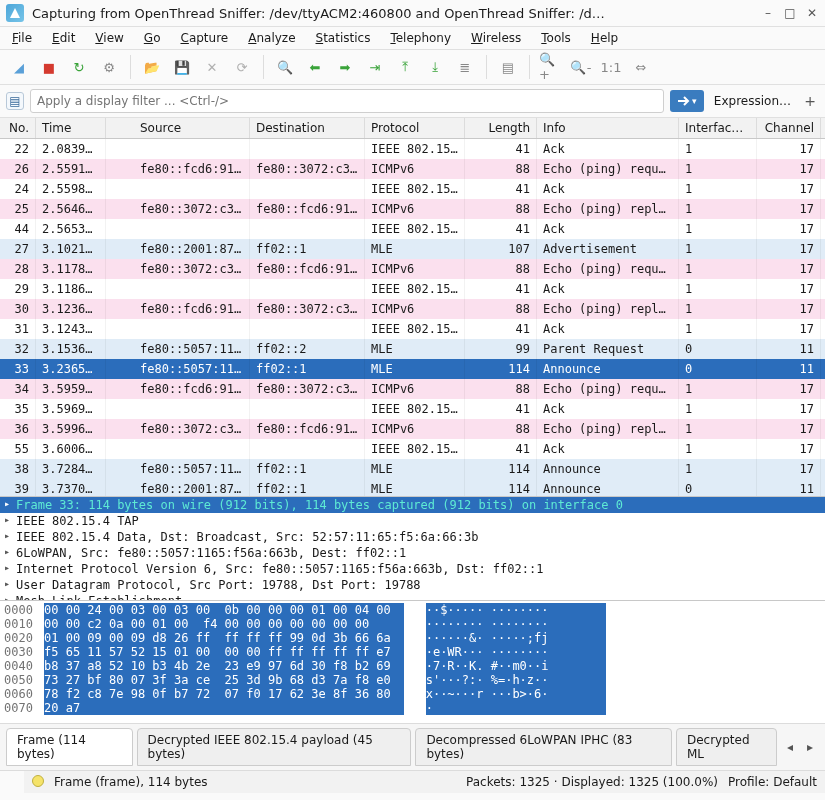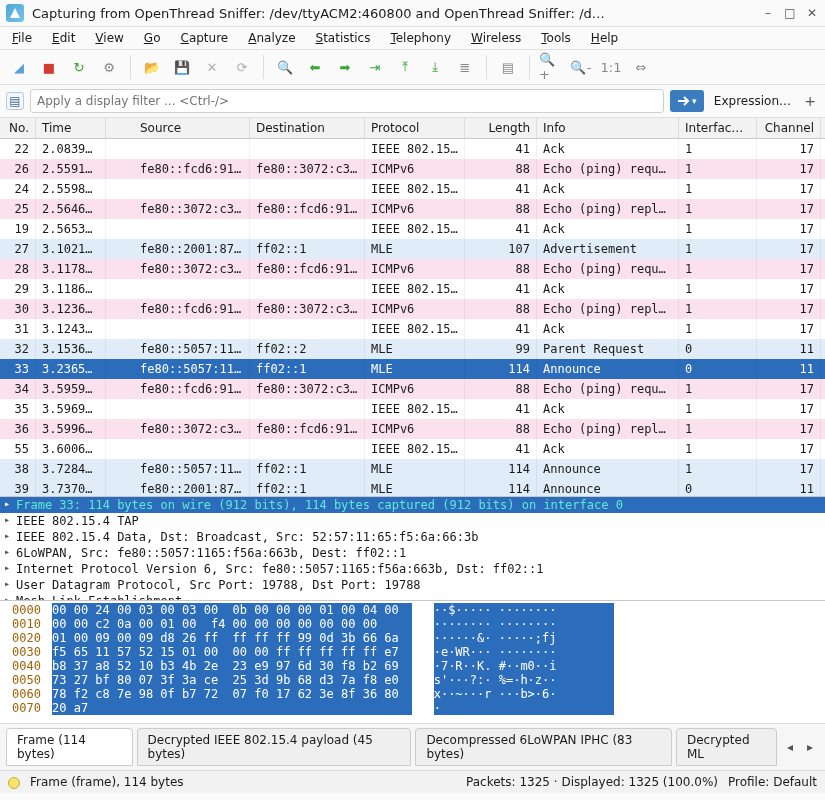--- a/index.html
+++ b/index.html
@@ -91,31 +91,31 @@
   .c-chan{width:64px;text-align:right;}
   
   .detail { flex:0 0 auto; height:104px; overflow:auto; font-family:var(--mono); font-size:12px; border-bottom:1px solid #c8c8c8; background:#fff;}
   .detail .node { padding:1px 4px 1px 16px; position:relative;}
   .detail .node::before { content:"▸"; position:absolute; left:4px; top:1px; font-size:10px; color:#555;}
   .detail .node.sel { background:var(--selected-bg); color:#5eead4;}
   .detail .node.sel::before{color:#fff;}
   
   .hex { flex:0 0 auto; height:122px; overflow:auto; font-family:var(--mono); font-size:12px; background:#fff; padding:2px 4px; white-space:pre;}
   .hex-line{display:flex;}
-  .hex-off{width:40px;color:#a16207;margin-left:8px;}
+  .hex-off{width:40px;color:#737373;}
   .hex-bytes{width:360px;}
   .hex-ascii{width:180px;}
   .hl{background:var(--hex-sel);color:#fff;}
   
   .bottomtabs { display:flex; gap:4px; padding:4px 6px; border-top:1px solid #dcdcdc; border-bottom:1px solid #dcdcdc; background:#f6f6f6; align-items:center;}
   .btab { padding:4px 10px; border:1px solid #ccc; border-radius:4px 4px 0 0; background:#efefef; font-size:12px;}
   .btab.active{background:#fff;}
   .bottomtabs .scroller{margin-left:auto;display:flex;gap:2px;}
   
-  .status { display:flex; align-items:flex-end; gap:10px; padding:4px 8px; background:#f2f2f2; font-size:12px;}
+  .status { display:flex; align-items:flex-start; gap:10px; padding:4px 8px; background:#f2f2f2; font-size:12px;margin-left:24px;}
   .status .led{width:12px;height:12px;border-radius:50%;background:#f5e36a;border:1px solid #c0b040;}
   .status .spacer{flex:1;}
   ::-webkit-scrollbar{width:12px;height:12px;}
   ::-webkit-scrollbar-thumb{background:#bcbcbc;border-radius:6px;}
   ::-webkit-scrollbar-track{background:#eee;}
 </style>
 </head>
 <body>
 
 <div class="titlebar">
@@ -235,21 +235,21 @@
       <div class="cell c-time">2.564627</div>
       <div class="cell c-src">fe80::3072:c3a…</div>
       <div class="cell c-dst">fe80::fcd6:91…</div>
       <div class="cell c-proto">ICMPv6</div>
       <div class="cell c-len">88</div>
       <div class="cell c-info">Echo (ping) reply …</div>
       <div class="cell c-iface">1</div>
       <div class="cell c-chan">17</div>
     </div>
     <div class="row white">
-      <div class="cell c-no">19</div>
+      <div class="cell c-no">44</div>
       <div class="cell c-time">2.565374</div>
       <div class="cell c-src"></div>
       <div class="cell c-dst"></div>
       <div class="cell c-proto">IEEE 802.15.4</div>
       <div class="cell c-len">41</div>
       <div class="cell c-info">Ack</div>
       <div class="cell c-iface">1</div>
       <div class="cell c-chan">17</div>
     </div>
     <div class="row blue">

